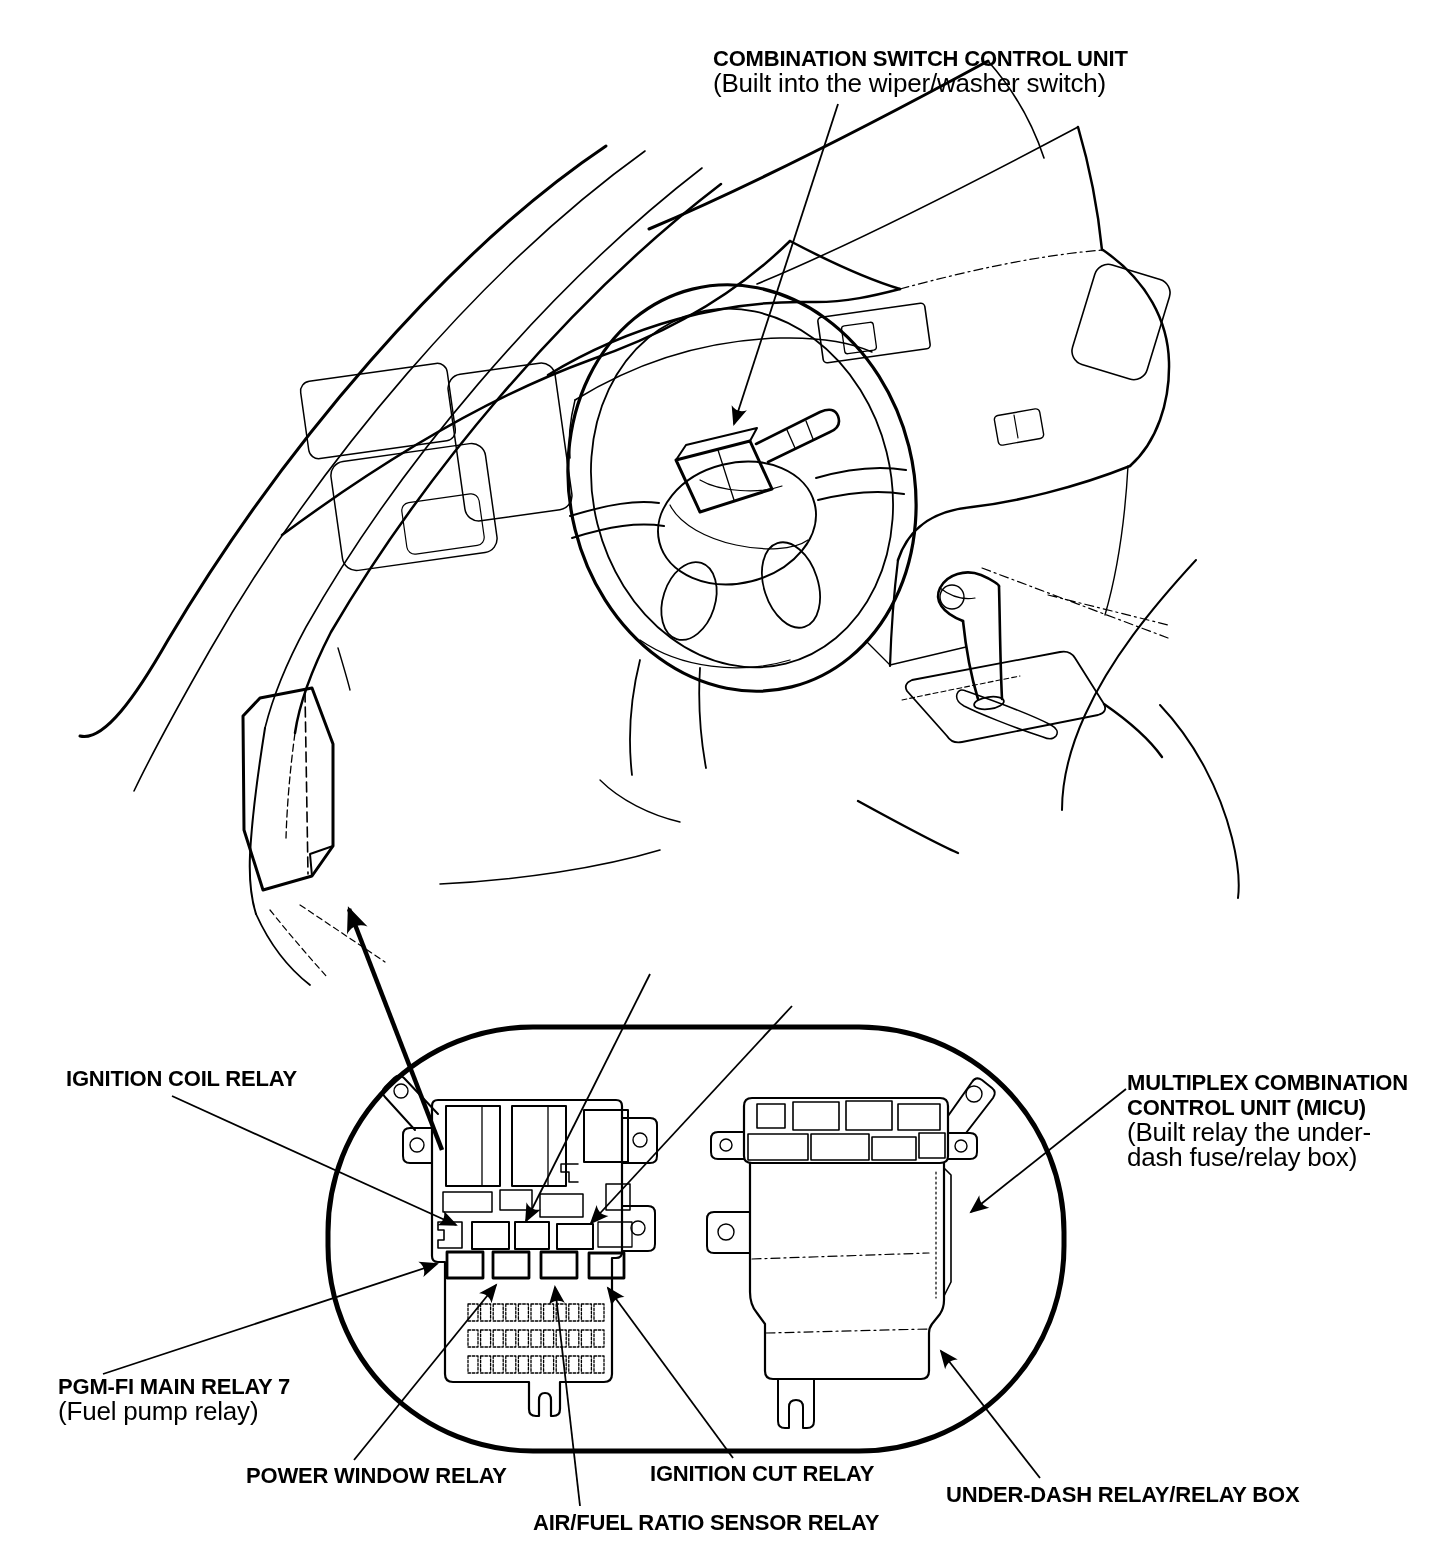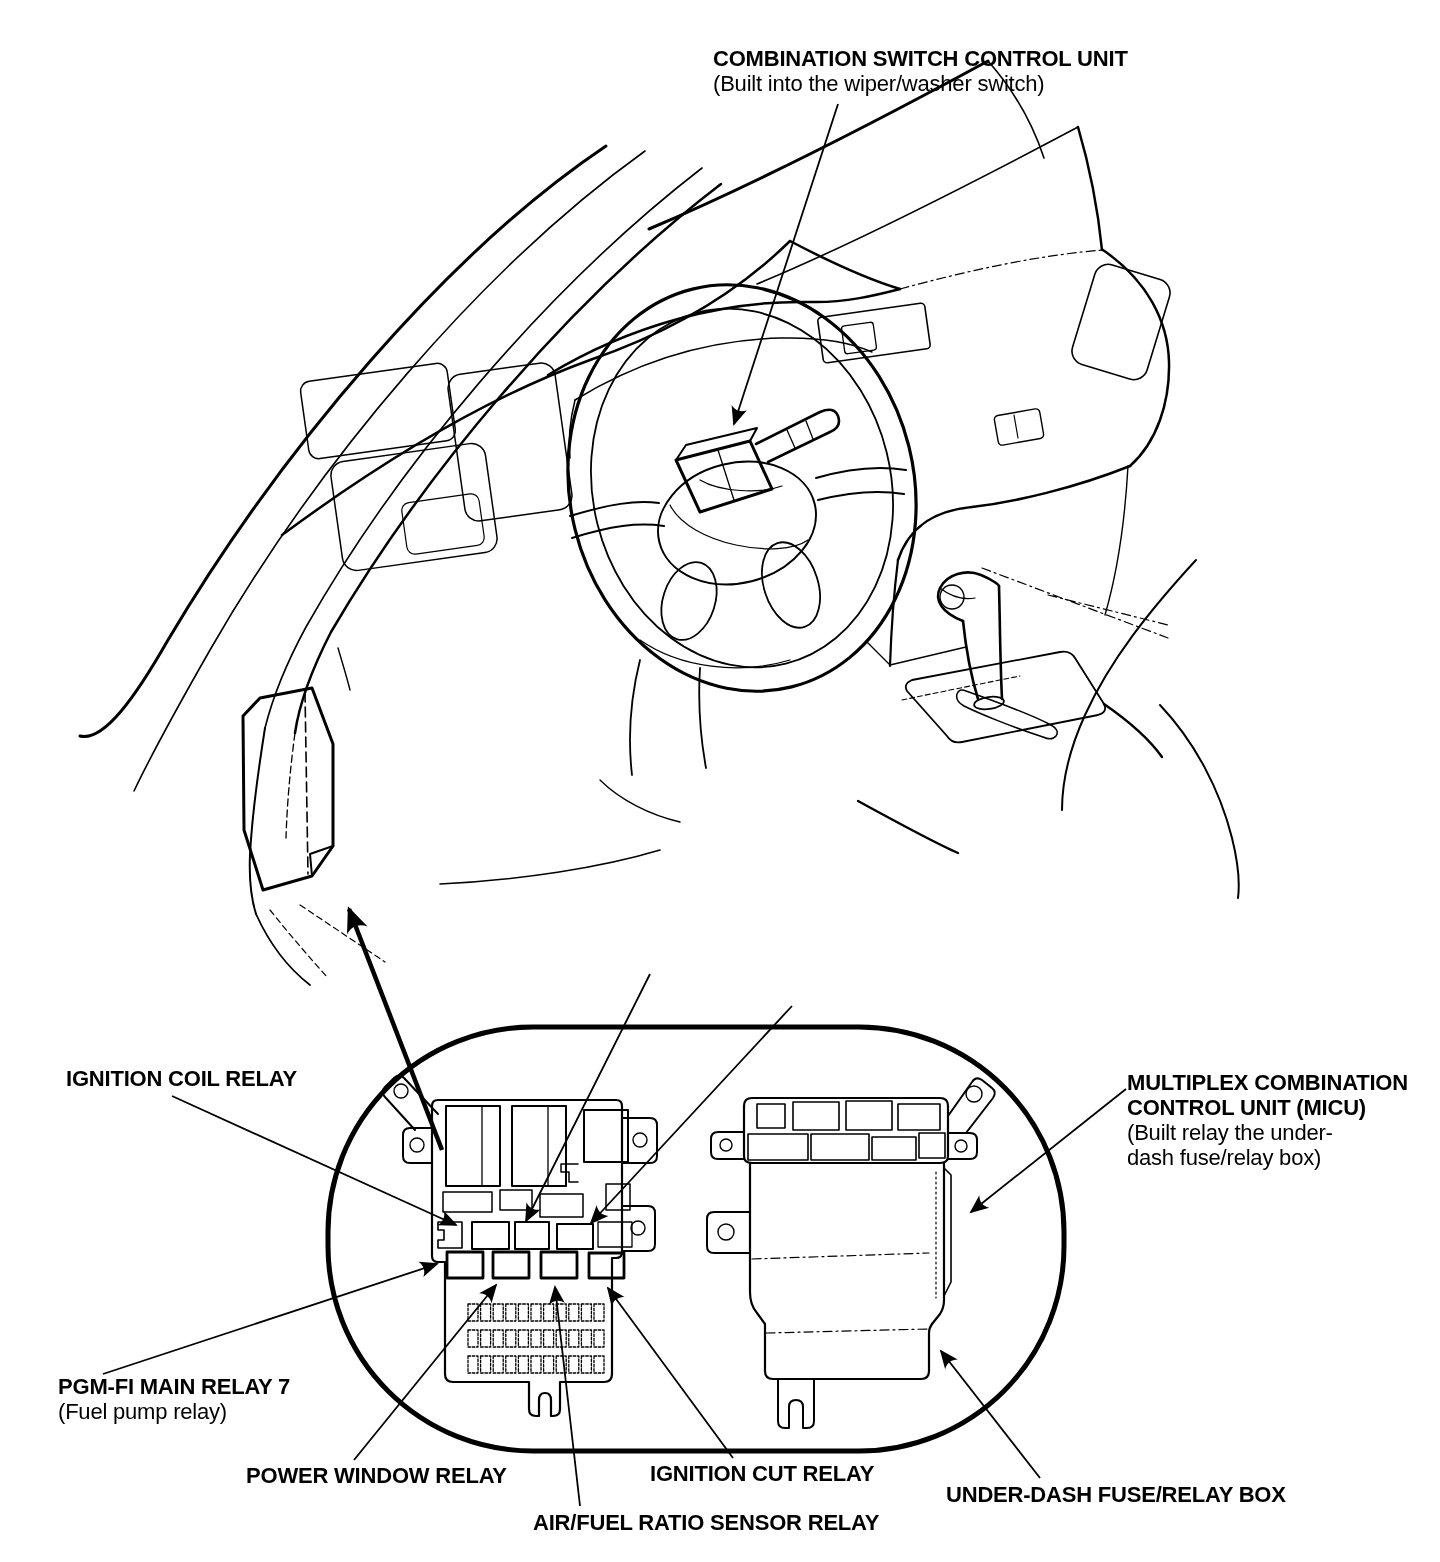--- a/index.html
+++ b/index.html
@@ -3,21 +3,21 @@
 <meta charset="utf-8">
 <style>
   html,body{margin:0;padding:0;background:#ffffff;}
   .stage{
     position:relative;width:1440px;height:1562px;background:#ffffff;
     font-family:"Liberation Sans",sans-serif;color:#000;overflow:hidden;
   }
   .stage svg{position:absolute;left:0;top:0;}
   .label{position:absolute;white-space:nowrap;line-height:25px;}
   .label .b{font-weight:bold;font-size:22px;letter-spacing:-0.2px;}
-  .label .r{font-weight:normal;font-size:22px;letter-spacing:-0.2px;}
+  .label .r{font-weight:normal;font-size:26px;letter-spacing:-0.2px;}
 </style>
 </head>
 <body>
 
 <div class="stage">
 
 <svg width="1440" height="1562" viewBox="0 0 1440 1562">
   <defs>
     <marker id="ah" markerUnits="userSpaceOnUse" markerWidth="24" markerHeight="24" refX="18" refY="11" orient="auto">
       <path d="M1,3 L20,11 L1,19 C5,14 5,8 1,3 Z" fill="#000"></path>
@@ -272,16 +272,16 @@
 
   <div class="label" style="left:650px;top:1461px;">
     <div class="b">IGNITION CUT RELAY</div>
   </div>
 
   <div class="label" style="left:533px;top:1510px;">
     <div class="b">AIR/FUEL RATIO SENSOR RELAY</div>
   </div>
 
   <div class="label" style="left:946px;top:1482px;">
-    <div class="b">UNDER-DASH FUSE/RELAY BOX</div>
+    <div class="b">UNDER-DASH RELAY/RELAY BOX</div>
   </div>
 
 </div>
 
 </body></html>

